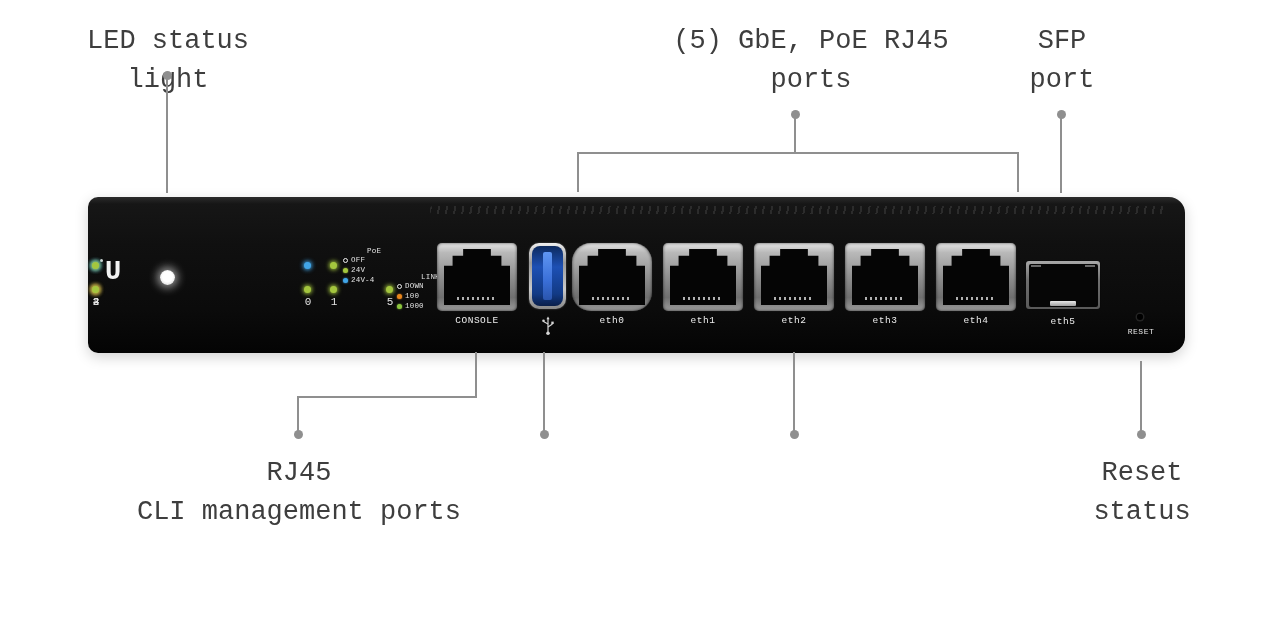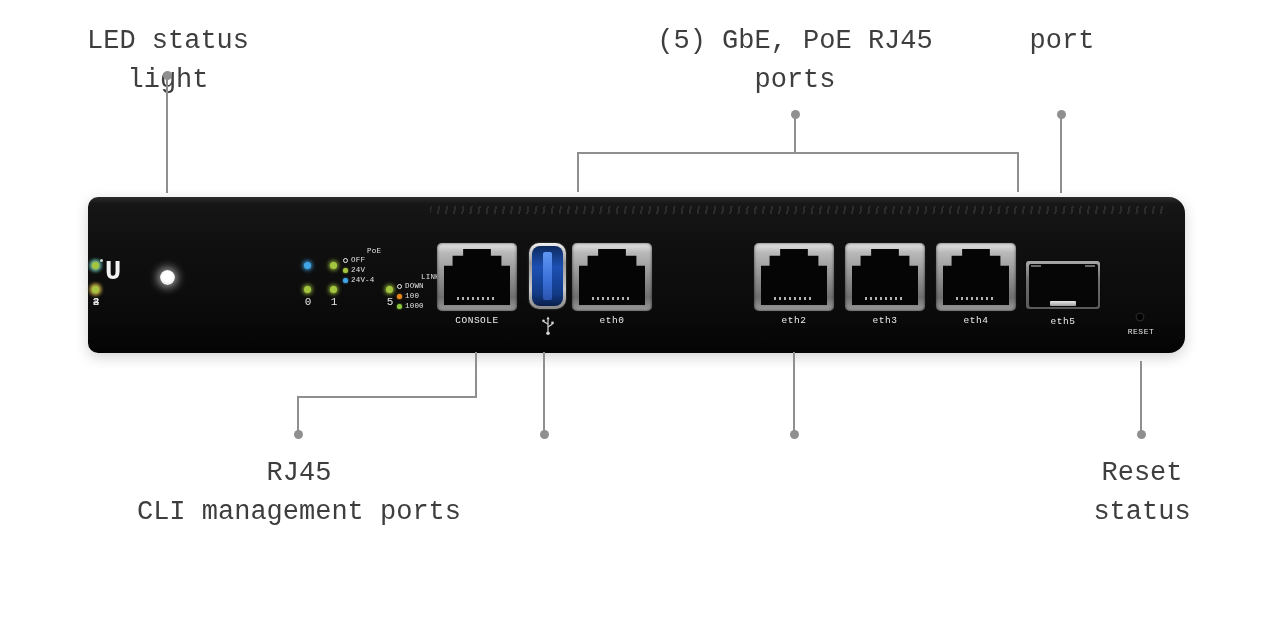--- a/index.html
+++ b/index.html
@@ -2,21 +2,21 @@
 <html><head>
 <meta charset="utf-8">
 <style>
   html,body { margin:0; padding:0; }
   body { font-family:"Liberation Sans", sans-serif; background:#ffffff; }
   .stage { position:relative; width:1280px; height:627px; background:#ffffff; overflow:hidden;font-family:Liberation Mono, monospace; }
 
   
   .callout { position:absolute; color:#3e3e3e; font-size:27px; line-height:39px; text-align:center; }
   #co-led     { left:40px;  top:22px;  width:256px; }
-  #co-gbe     { left:645px; top:22px;  width:300px; }
+  #co-gbe     { left:661px; top:22px;  width:300px; }
   #co-sfp     { left:1002px;top:22px;  width:120px; }
   #co-console { left:119px; top:454px; width:360px; }
   #co-usb     { left:485px; top:454px; width:120px; }
   #co-cpu     { left:615px; top:454px; width:360px; }
   #co-reset   { left:1062px;top:454px; width:160px; }
 
   
   .cline { position:absolute; background:#8f8f8f; }
   .cdot  { position:absolute; width:9px; height:9px; border-radius:50%; background:#8f8f8f; }
   #ln-led        { left:166px; top:78px;  width:2px; height:115px; }
@@ -81,21 +81,21 @@
           box-sizing:border-box; flex:none; }
 
   
   .rj45 { position:absolute; top:46px; width:80px; height:68px; border-radius:5px;
           background:linear-gradient(180deg,#e6e6e6 0,#b9b9b9 14%,#8a8a8a 55%,#6f6f6f 80%,#9c9c9c 100%);
           box-shadow:inset 0 0 3px rgba(0,0,0,.7), 0 0 1px rgba(255,255,255,.25); }
   .rj45 .cavity { position:absolute; left:7px; right:7px; top:6px; bottom:6px; background:#050505;
           clip-path:polygon(0 30%,13% 30%,13% 12%,29% 12%,29% 0,71% 0,71% 12%,87% 12%,87% 30%,100% 30%,100% 100%,0 100%); }
   .rj45 .cavity::after { content:""; position:absolute; bottom:5px; left:20%; width:60%; height:3px;
           background:repeating-linear-gradient(90deg,#cfcfcf 0 2px,rgba(0,0,0,0) 2px 5px); opacity:.85; }
-  #p-console { left:349px; } #p-eth0 { left:484px; } #p-eth1 { left:575px; }
+  #p-console { left:349px; } #p-eth0 { left:484px;border-radius:19px; } #p-eth1 { left:575px; }
   #p-eth2 { left:666px; } #p-eth3 { left:757px; } #p-eth4 { left:848px; }
   .plabel { position:absolute; top:72px; left:-10px; right:-10px; text-align:center;
             font-size:9.5px; color:#ececec; letter-spacing:.5px; }
 
   #p-usb { position:absolute; left:441px; top:46px; width:37px; height:66px; border-radius:10px;
            background:linear-gradient(180deg,#efefef,#9a9a9a 30%,#c9c9c9 70%,#888); 
            box-shadow:0 0 2px rgba(255,255,255,.3); }
   #p-usb .usb-inner { position:absolute; inset:3px; border-radius:8px;
            background:linear-gradient(180deg,#0d2a5e,#1d50b4 35%,#123a85 80%,#0a1f4a); }
   #p-usb .usb-tongue { position:absolute; left:14px; top:9px; width:9px; height:48px; border-radius:2px;
@@ -122,20 +122,21 @@
 <div class="stage">
 
   <div class="callout" id="co-led">
     <div>LED status light</div>
   </div>
   <div class="callout" id="co-gbe">
     <div>(5) GbE, PoE RJ45</div>
     <div>ports</div>
   </div>
   <div class="callout" id="co-sfp">
+    <div>SFP</div>
     <div>port</div>
   </div>
 
   <div class="cdot" id="dot-led"></div>
   <div class="cline" id="ln-led"></div>
   <div class="cdot" id="dot-gbe"></div>
   <div class="cline" id="ln-gbe-stem"></div>
   <div id="gbe-bracket"></div>
   <div class="cdot" id="dot-sfp"></div>
   <div class="cline" id="ln-sfp"></div>
@@ -226,20 +227,24 @@
           <rect x="10.3" y="5.6" width="2.4" height="2.4" fill="#d6d6d6"></rect>
           <polygon points="7,0.5 5.4,3.2 8.6,3.2" fill="#d6d6d6"></polygon>
         </svg>
       </div>
     </div>
 
     <div class="rj45" id="p-eth0">
       <div class="cavity"></div>
       <div class="plabel">eth0</div>
     </div>
+    <div class="rj45" id="p-eth1">
+      <div class="cavity"></div>
+      <div class="plabel">eth1</div>
+    </div>
     <div class="rj45" id="p-eth2">
       <div class="cavity"></div>
       <div class="plabel">eth2</div>
     </div>
     <div class="rj45" id="p-eth3">
       <div class="cavity"></div>
       <div class="plabel">eth3</div>
     </div>
     <div class="rj45" id="p-eth4">
       <div class="cavity"></div>

